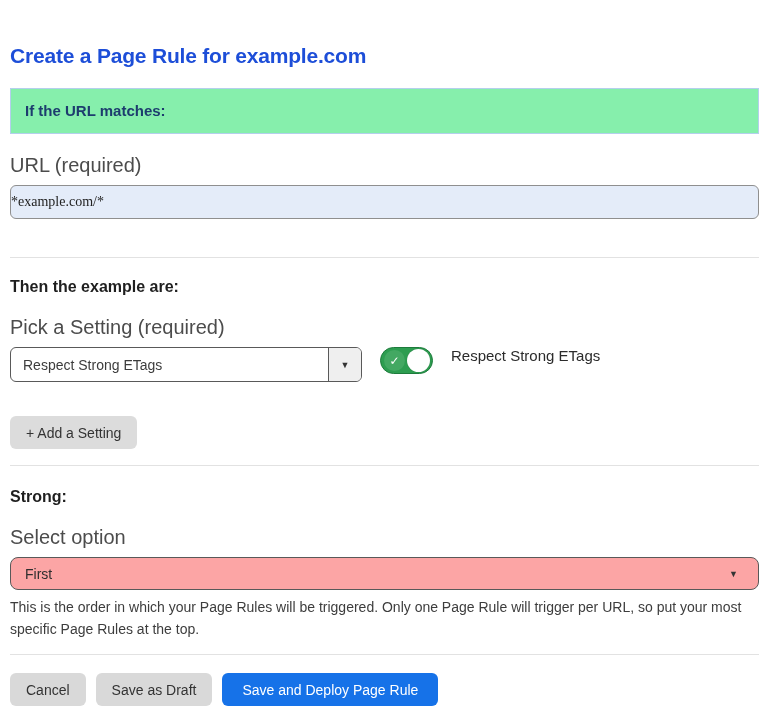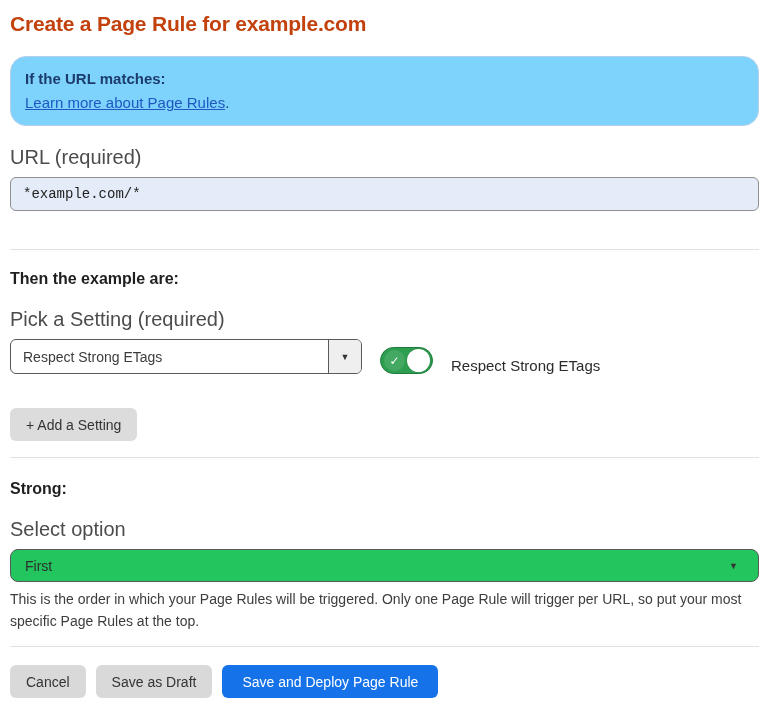--- a/index.html
+++ b/index.html
@@ -6,28 +6,29 @@
   html, body { width: 769px; }
   body {
     font-family: "Liberation Sans", "DejaVu Sans", sans-serif;
     background: #ffffff;
     color: #2b2b2b;
     padding: 12px 10px 0 10px;
   }
   .page-title {
     font-size: 21px;
     font-weight: 700;
-    color: #c2410c;
+    color: #1d4ed8;
     letter-spacing: -0.2px;
     margin-bottom: 20px;
+    margin-top: 32px;
   }
   .info-box {
-    background: #7dd3fc;
+    background: #86efac;
     border: 1px solid #b4cfec;
-    border-radius: 16px;
+    border-radius: 0;
     padding: 10px 14px;
     color: #1d3c6e;
     font-size: 15px;
     line-height: 24px;
     margin-bottom: 20px;
   }
   .info-box .info-heading { font-weight: 700; }
   .info-box a {
     color: #2058c0;
     text-decoration: underline;
@@ -39,41 +40,41 @@
     color: #4c4c4c;
     margin-bottom: 8px;
   }
   .url-input {
     display: block;
     width: 100%;
     height: 34px;
     background: #e4ecf9;
     border: 1px solid #8f8f8f;
     border-radius: 6px;
-    padding: 0 12px;
-    font-family: Liberation Mono, monospace;
+    padding: 0 0;
+    font-family: Liberation Serif, serif;
     font-size: 14px;
     color: #222222;
   }
   hr.divider {
     border: 0;
     border-top: 1px solid #e2e2e2;
   }
   .divider-1 { margin: 38px 0 20px 0; }
   .divider-2 { margin: 16px 0 22px 0; }
   .divider-3 { margin: 14px 0 18px 0; }
   .section-heading {
     font-size: 16px;
     font-weight: 700;
     color: #1f1f1f;
     margin-bottom: 20px;
   }
   .settings-row {
     display: flex;
-    align-items: flex-end;
+    align-items: flex-start;
     gap: 18px;
   }
   .combo-select {
     width: 352px;
     height: 35px;
     border: 1px solid #595959;
     border-radius: 6px;
     background: #ffffff;
     display: flex;
     align-items: stretch;
@@ -147,21 +148,21 @@
     cursor: pointer;
     padding: 16px 16px;
   }
   .btn-gray { background: #d9d9d9; color: #333333; }
   .add-setting-btn { margin-top: 34px; background: #dcdcdc; color: #333333; }
   .order-select {
     width: 100%;
     height: 33px;
     border: 1px solid #595959;
     border-radius: 8px;
-    background: #22c55e;
+    background: #fca5a5;
     display: flex;
     align-items: center;
     padding: 0 14px;
     font-size: 14px;
     color: #2e2e2e;
     cursor: pointer;
   }
   .order-select .order-caret {
     margin-left: auto;
     color: #333333;
@@ -188,23 +189,20 @@
 </style>
 </head>
 <body>
 
 
 
 <h1 class="page-title">Create a Page Rule for example.com</h1>
 
 <div class="info-box">
   <div class="info-heading">If the URL matches:</div>
-  <div>
-    <a>Learn more about Page Rules</a><span>.</span>
-  </div>
 </div>
 
 <label class="field-label">URL (required)</label>
 <input class="url-input" type="text" value="*example.com/*" style="">
 
 <hr class="divider divider-1">
 
 <h2 class="section-heading">Then the example are:</h2>
 
 <label class="field-label">Pick a Setting (required)</label>

